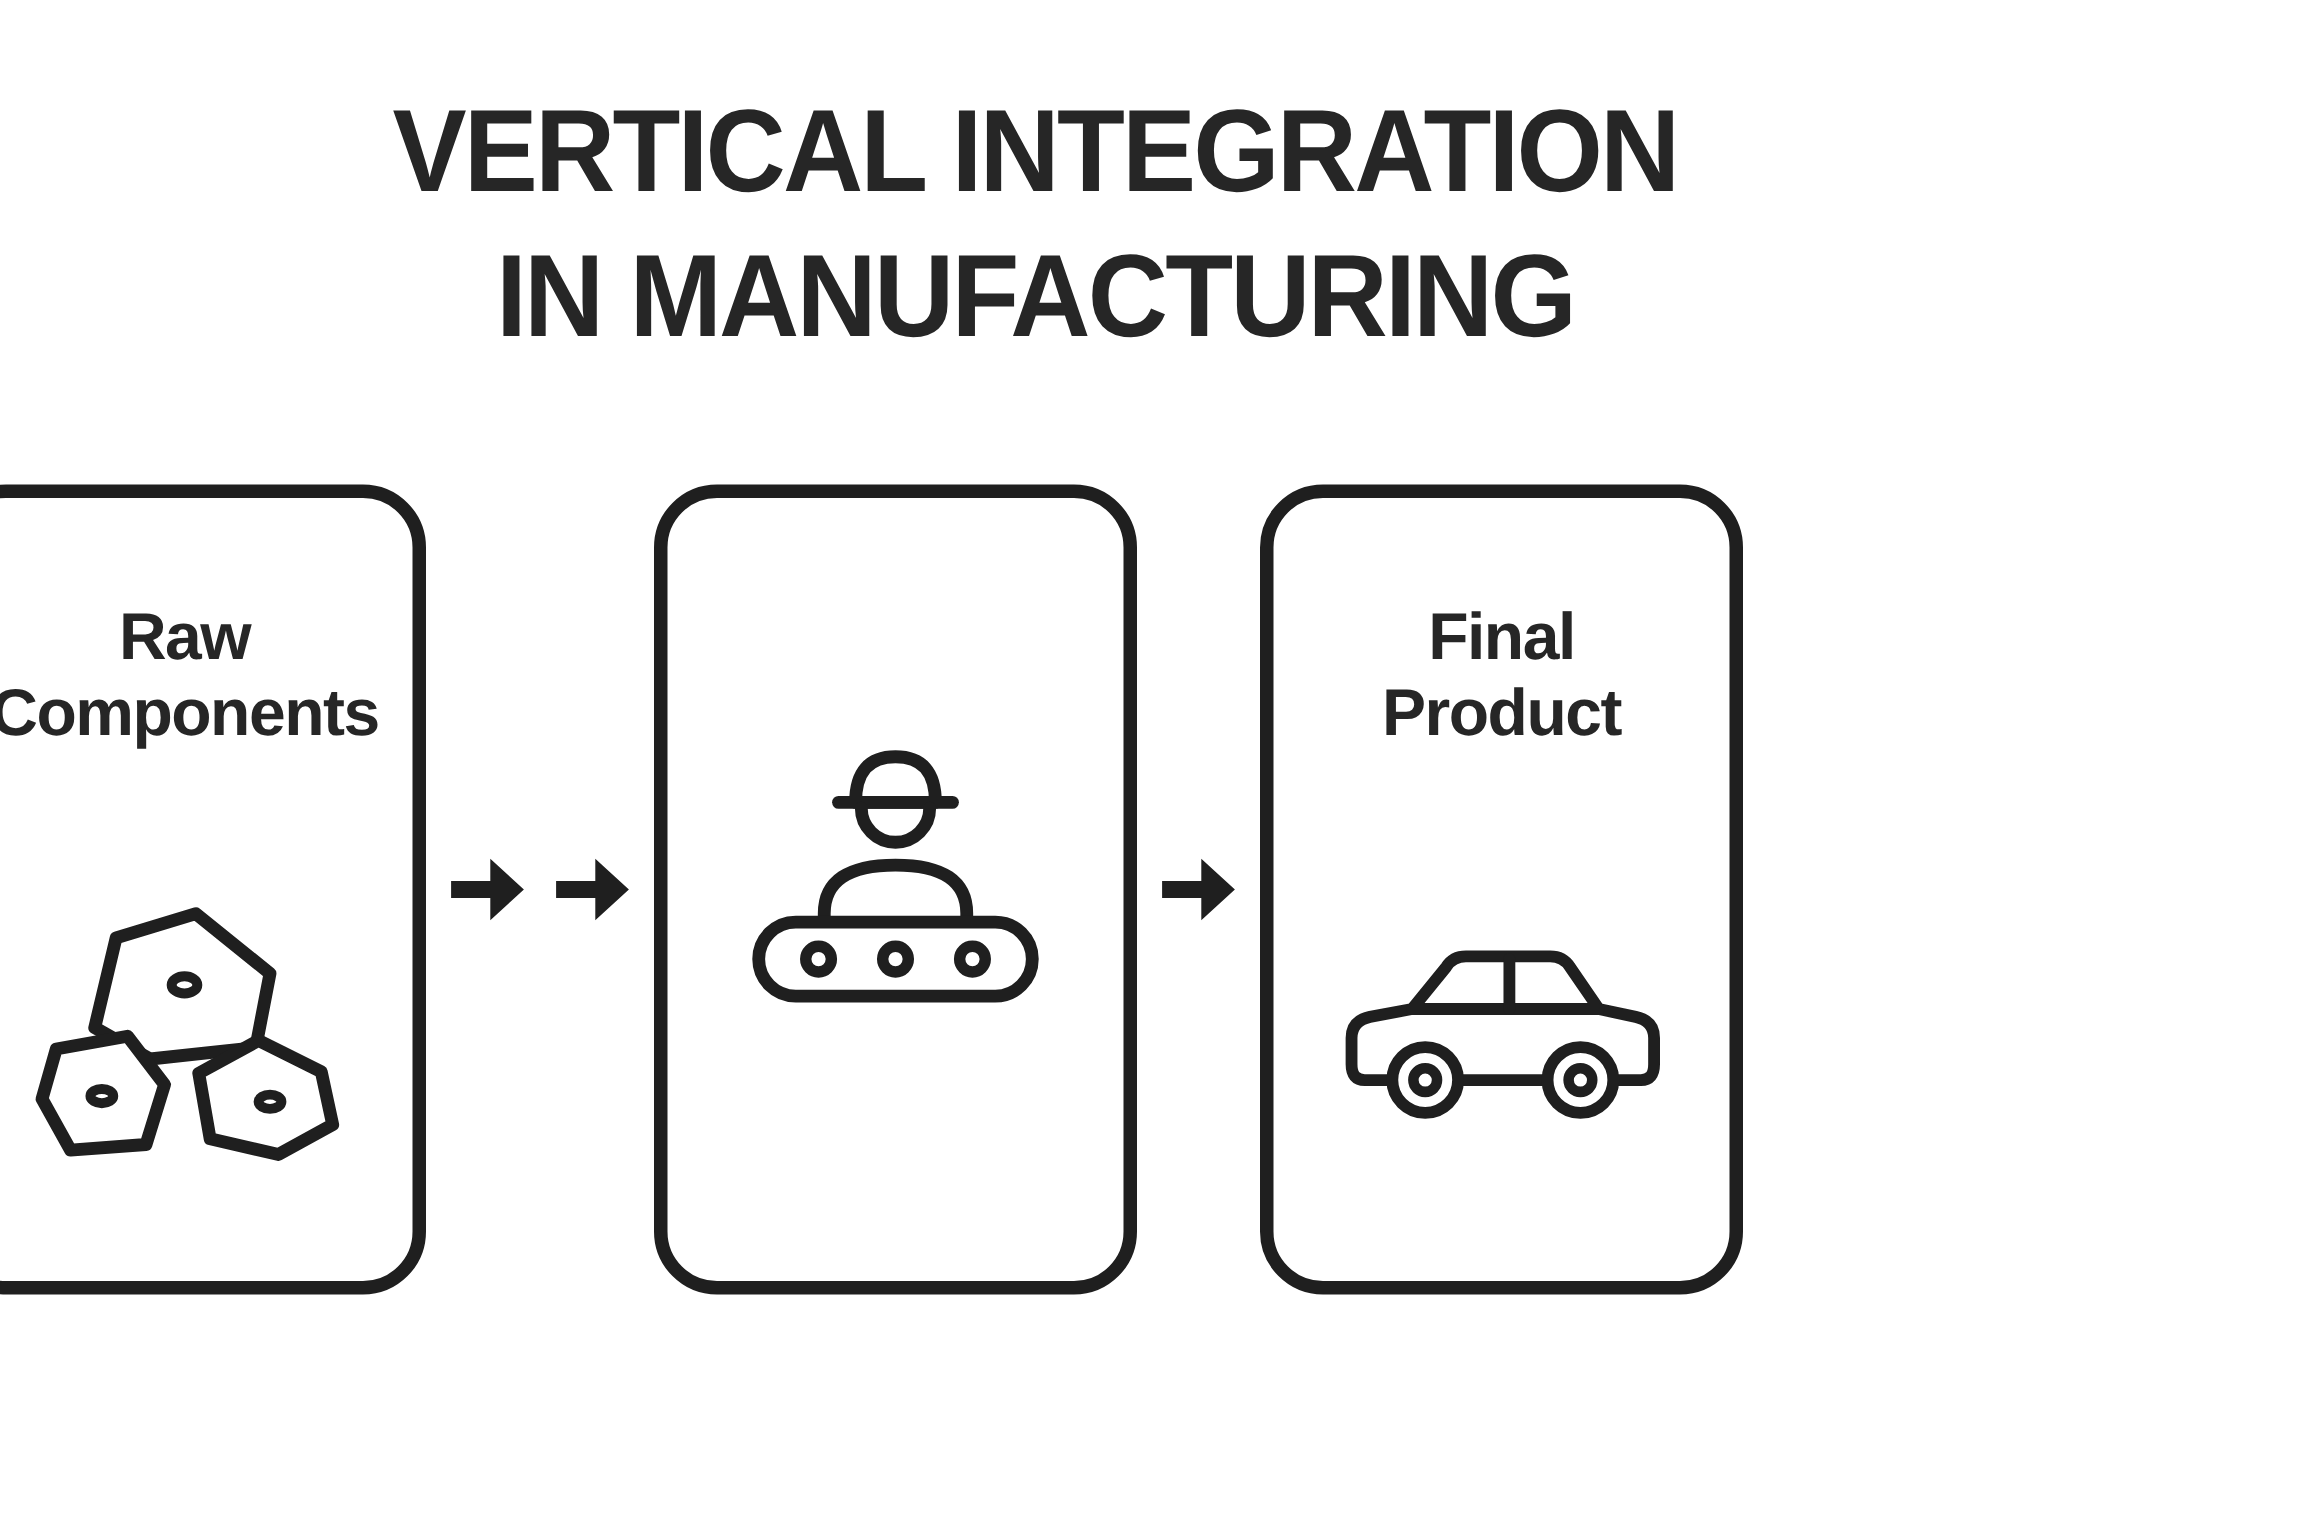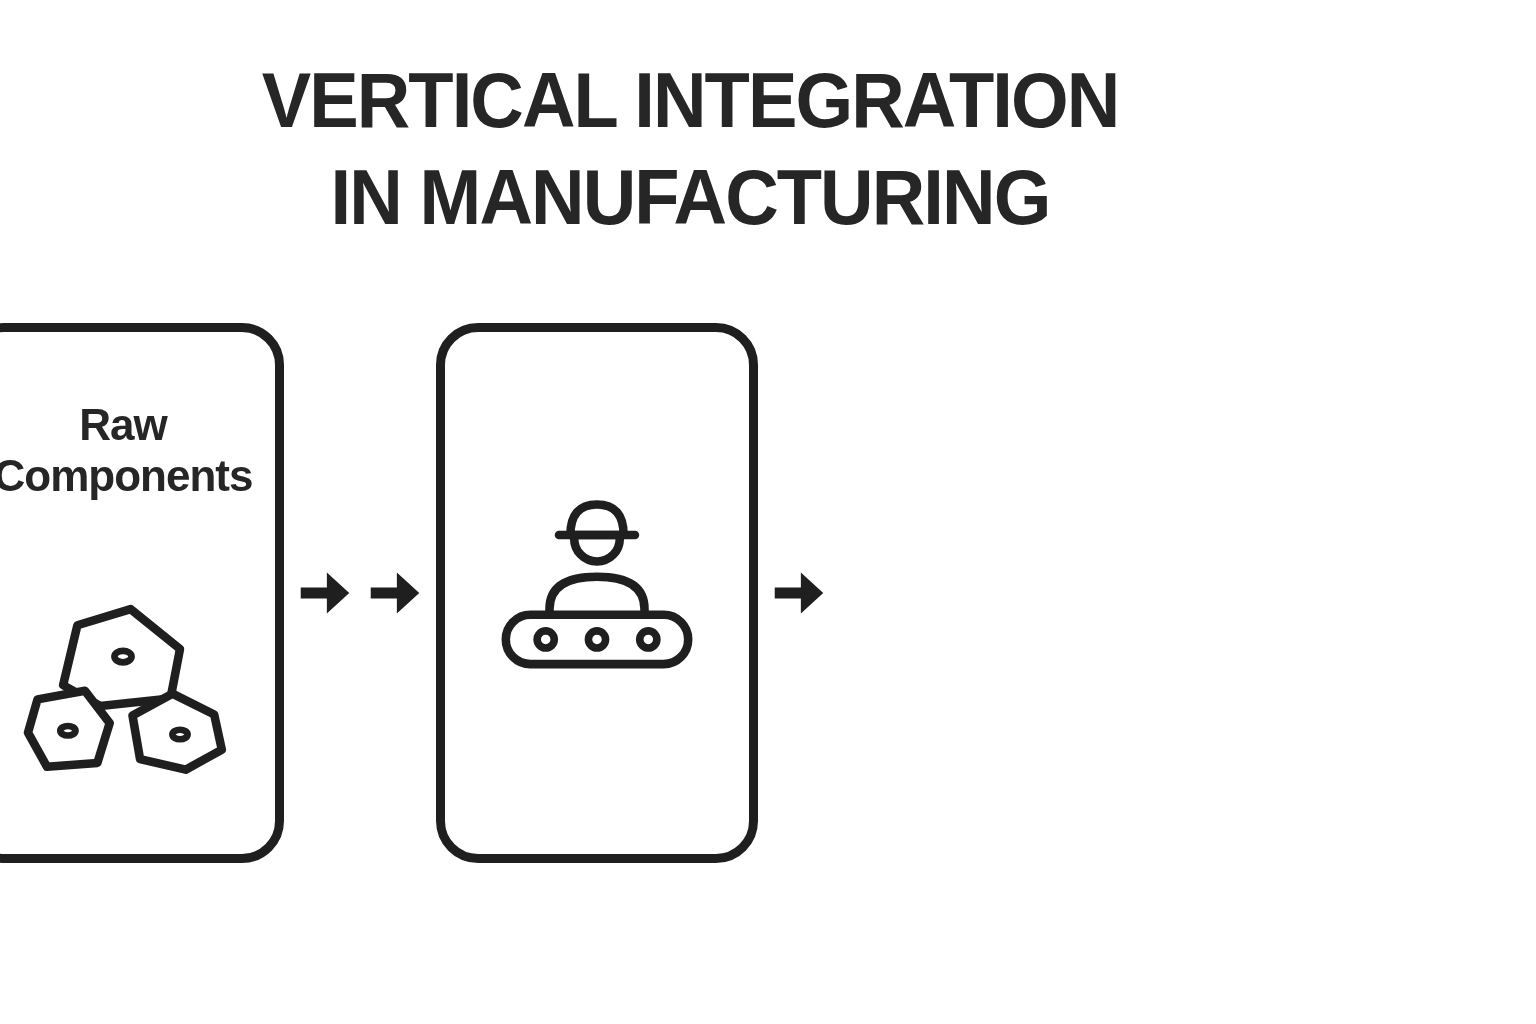--- a/index.html
+++ b/index.html
@@ -124,14 +124,29 @@
       </svg>
     </div>
   </section>
 
   <div class="arrow">
     <svg viewBox="0 0 60 60">
         <path d="M4 24 H32 V8 L56 30 L32 52 V36 H4 Z" fill="#1f1f1f"></path>
       </svg>
   </div>
 
+  <section class="stage">
+    <h2 class="stage-label">Final
+Product</h2>
+    <div class="stage-icon">
+      <svg viewBox="0 0 260 195" fill="none" stroke="#1f1f1f" stroke-width="9" stroke-linejoin="round" stroke-linecap="round">
+        <path d="M26 146 Q16 146 16 134 L16 114 Q16 101 30 98 L62 92 L88 60 Q93 52 103 52 L167 52 Q177 52 182 60 L204 92 L232 98 Q246 101 246 114 L246 134 Q246 146 236 146 Z" fill="#ffffff"></path>
+        <path d="M62 92 L204 92"></path>
+        <path d="M136 54 L136 92"></path>
+        <circle cx="72" cy="146" r="25" fill="#ffffff" stroke-width="9"></circle>
+        <circle cx="72" cy="146" r="9" stroke-width="8"></circle>
+        <circle cx="190" cy="146" r="25" fill="#ffffff" stroke-width="9"></circle>
+        <circle cx="190" cy="146" r="9" stroke-width="8"></circle>
+      </svg>
+    </div>
+  </section>
 
 </main>
 
 </body></html>

